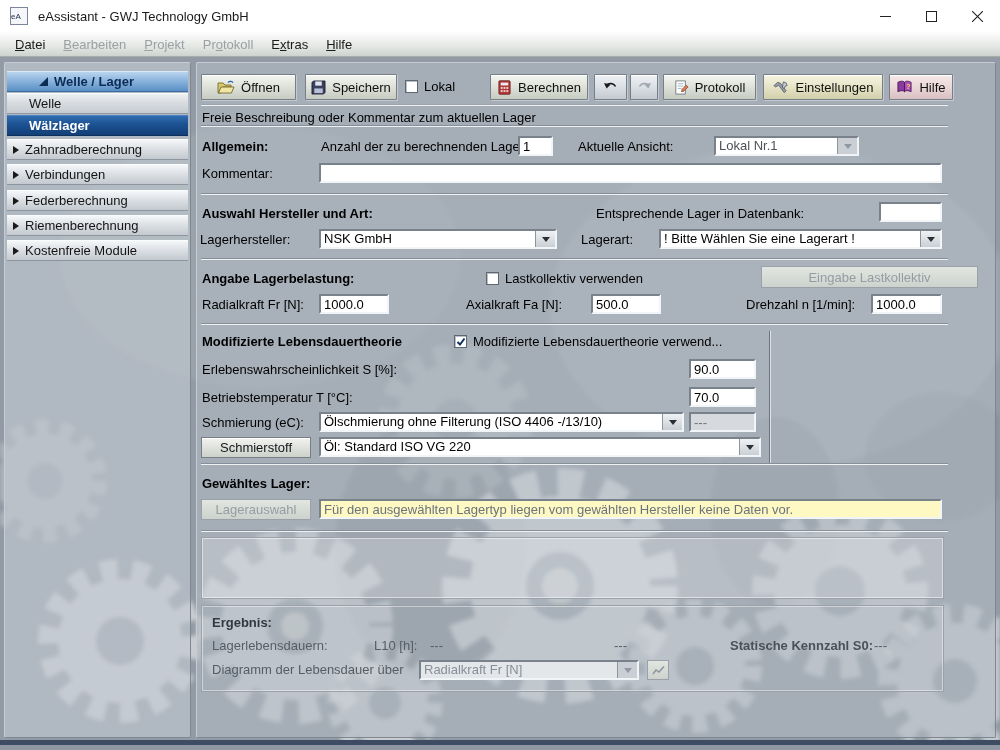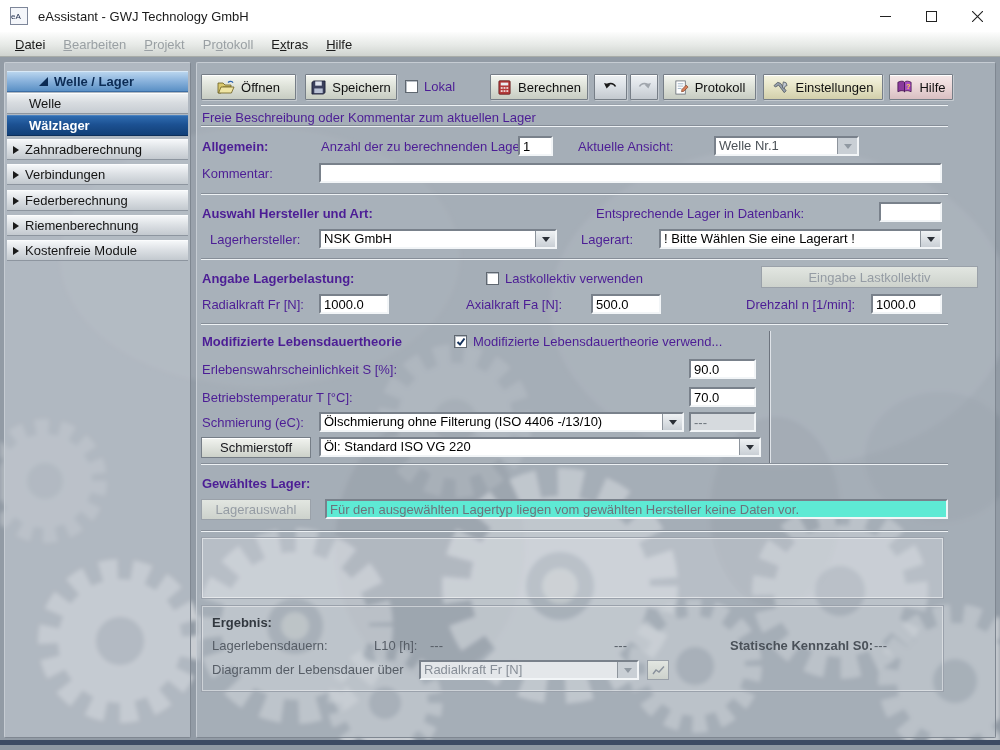--- a/index.html
+++ b/index.html
@@ -42,21 +42,21 @@
   
   .tbtn{position:absolute;top:11px;height:26px;box-sizing:border-box;display:flex;align-items:center;justify-content:center;gap:6px;
         font-size:13px;color:#111;border:1px solid #767e87;border-radius:1px;
         background:linear-gradient(#f4f6f1,#dfe3da 45%,#c7ccc2);box-shadow:inset 0 1px 0 #ffffff,1px 1px 0 rgba(255,255,255,.35);}
   .tbtn.tint-set{background:linear-gradient(#f5f4e2,#e8e6c9 45%,#d2cfab);}
   .tbtn.tint-help{background:linear-gradient(#f6e9e9,#ecd9da 45%,#d9bfc2);}
   .tbtn.small{background:linear-gradient(#eef1f4,#dde2e7 45%,#c3c9cf);}
   
   .hsep{position:absolute;left:4px;width:747px;height:2px;border-top:1px solid #868e98;border-bottom:1px solid #eef2f5;box-sizing:border-box;}
   .vsep{position:absolute;width:2px;border-left:1px solid #6d747e;border-right:1px solid #dfe3e8;box-sizing:border-box;}
-  .lbl{position:absolute;font-size:13px;color:#4c1d95;white-space:nowrap;line-height:20px;}
+  .lbl{position:absolute;font-size:13px;color:#000000;white-space:nowrap;line-height:20px;}
   .lbl.bold{font-weight:bold;}
   .lbl.dim{color:#565d66;}
   .field{position:absolute;height:20px;box-sizing:border-box;background:#ffffff;color:#000;
          font-family:"Liberation Sans",sans-serif;font-size:13px;padding:0 3px;
          border:2px solid;border-color:#79818b #f2f5f7 #f2f5f7 #79818b;outline:none;}
   .field.gray{background:#d6dade;color:#6c737b;}
   .combo{position:absolute;height:20px;box-sizing:border-box;display:flex;
          border:2px solid;border-color:#79818b #f2f5f7 #f2f5f7 #79818b;background:#fff;}
   .combo-text{flex:1;font-size:13px;line-height:16px;padding:0 3px;white-space:nowrap;overflow:hidden;color:#000;}
   .combo-btn{width:19px;display:flex;align-items:center;justify-content:center;
@@ -281,33 +281,33 @@
     <div class="hsep" style="top:41px;border-top-color:#9aa2ab;"></div>
 
     <div class="lbl" style="left:5px;top:45px;">Freie Beschreibung oder Kommentar zum aktuellen Lager</div>
     <div class="hsep" style="top:62px;"></div>
 
     <div class="lbl bold" style="left:5px;top:74px;">Allgemein:</div>
     <div class="lbl" style="left:124px;top:74px;">Anzahl der zu berechnenden Lager:</div>
     <input class="field" style="left: 321px; top: 73px; width: 35px;" value="1">
     <div class="lbl" style="left:381px;top:74px;">Aktuelle Ansicht:</div>
     <div class="combo disabled" style="left:517px;top:73px;width:145px;">
-      <span class="combo-text">Welle Nr.1</span>
+      <span class="combo-text">Lokal Nr.1</span>
       <span class="combo-btn">
           <span class="arrow-down icon"></span>
         </span>
     </div>
     <div class="lbl" style="left:5px;top:101px;">Kommentar:</div>
     <input class="field" style="left: 122px; top: 100px; width: 623px;" value="">
     <div class="hsep" style="top:130px;"></div>
 
     <div class="lbl bold" style="left:5px;top:141px;">Auswahl Hersteller und Art:</div>
     <div class="lbl" style="left:399px;top:141px;">Entsprechende Lager in Datenbank:</div>
     <input class="field" style="left: 682px; top: 139px; width: 63px;" readonly="" value="">
-    <div class="lbl" style="left:13px;top:167px;text-align:right;">Lagerhersteller:</div>
+    <div class="lbl" style="left:3px;top:167px;text-align:right;">Lagerhersteller:</div>
     <div class="combo" style="left:122px;top:166px;width:238px;">
       <span class="combo-text">NSK GmbH</span>
       <span class="combo-btn">
           <span class="arrow-down icon"></span>
         </span>
     </div>
     <div class="lbl" style="left:384px;top:167px;">Lagerart:</div>
     <div class="combo" style="left:462px;top:166px;width:283px;">
       <span class="combo-text">! Bitte Wählen Sie eine Lagerart !</span>
       <span class="combo-btn">
@@ -352,21 +352,21 @@
       <span class="combo-text">Öl: Standard ISO VG 220</span>
       <span class="combo-btn">
           <span class="arrow-down icon"></span>
         </span>
     </div>
     <div class="vsep" style="left:572px;top:268px;height:132px;"></div>
     <div class="hsep" style="top:400px;"></div>
 
     <div class="lbl bold" style="left:5px;top:411px;">Gewähltes Lager:</div>
     <div class="btn disabled" style="left:4px;top:436px;width:110px;">Lagerauswahl</div>
-    <input class="field gray" style="left: 128px; top: 436px; width: 623px; background: #5eead4;" readonly="" value="Für den ausgewählten Lagertyp liegen vom gewählten Hersteller keine Daten vor.">
+    <input class="field gray" style="left: 122px; top: 436px; width: 623px; background: #fef9c3;" readonly="" value="Für den ausgewählten Lagertyp liegen vom gewählten Hersteller keine Daten vor.">
     <div class="hsep" style="top:467px;"></div>
 
     <div class="preview-box" style="left:4px;top:474px;width:741px;height:60px;"></div>
 
     <div class="group-box" style="left:4px;top:542px;width:741px;height:85px;">
       <div class="lbl bold" style="left:10px;top:7px;color:#32383f;">Ergebnis:</div>
       <div class="lbl dim" style="left:10px;top:30px;">Lagerlebensdauern:</div>
       <div class="lbl dim" style="left:172px;top:30px;">L10 [h]:</div>
       <div class="lbl dim" style="left:228px;top:30px;">---</div>
       <div class="lbl dim" style="left:352px;top:30px;margin-top:24px;">Lnm [h]:</div>

